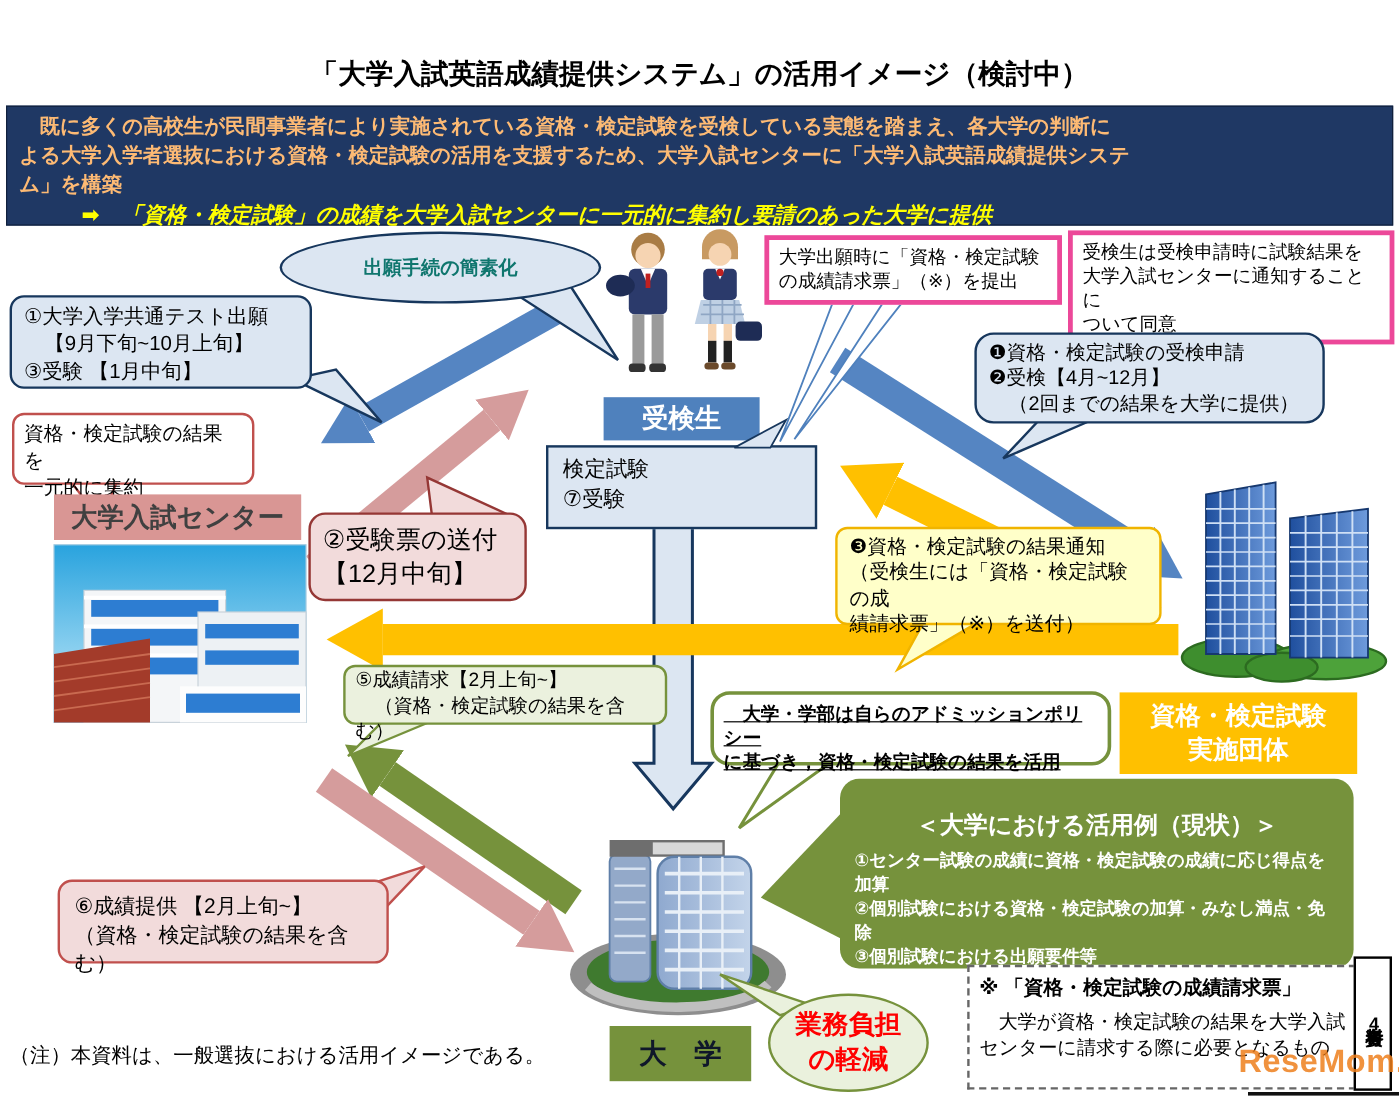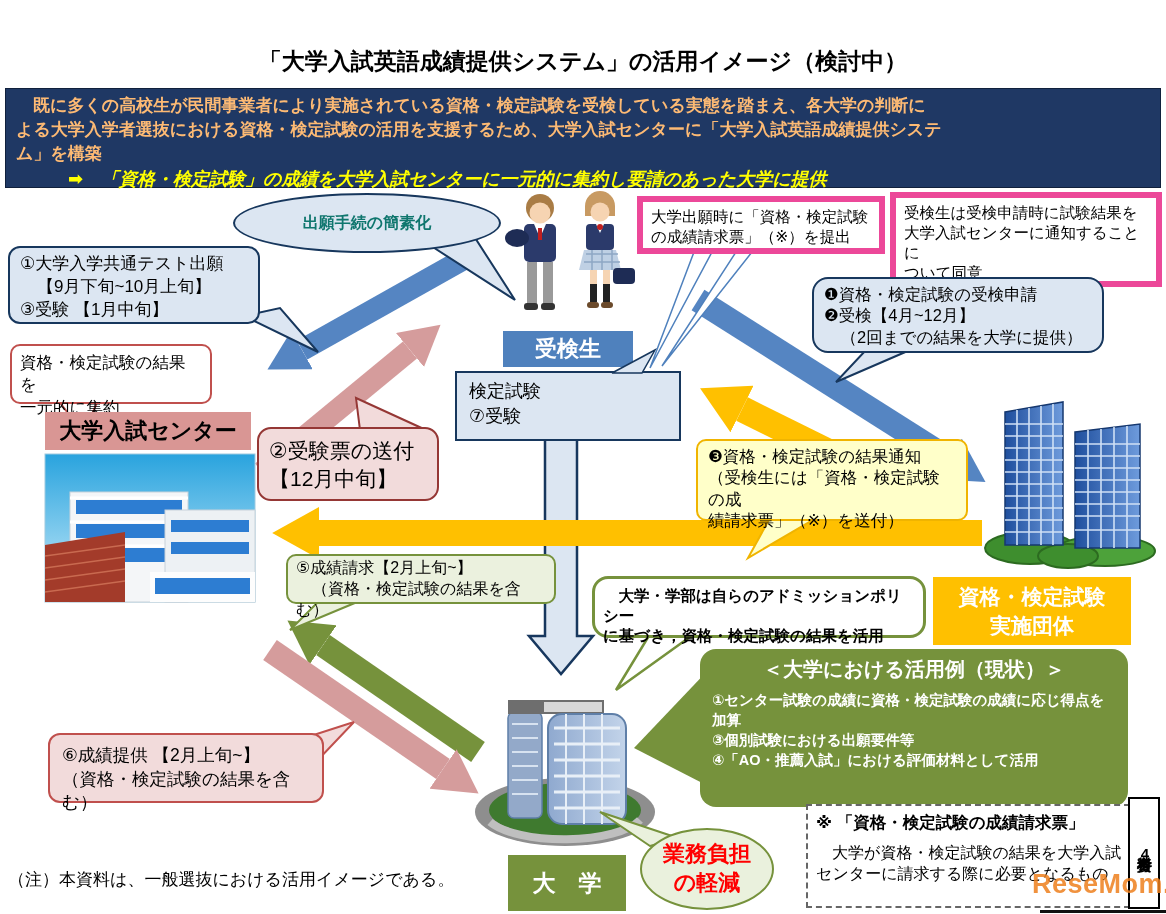--- a/index.html
+++ b/index.html
@@ -9,50 +9,50 @@
   .pre{white-space:pre-line;}
   svg.layer{position:absolute;left:0;top:0;width:1166px;height:914px;}
   #arrow-layer{z-index:1;} #illus-layer{z-index:2;} #tail-layer{z-index:3;} #overlay-layer{z-index:6;pointer-events:none;}
   .bubble{z-index:4;} .label{z-index:5;}
   #page-title{left:0;top:46px;width:1166px;text-align:center;font-size:23px;font-weight:bold;z-index:5;}
   #banner{left:5px;top:88px;width:1156px;height:100px;background:#1F3864;border:1px solid #10203c;
           padding:5px 10px 2px 10px;z-index:4;}
   #banner .body{color:#fdba74;font-weight:bold;font-size:17px;line-height:1.42;}
   #banner .highlight{color:#FFFF00;font-weight:bold;font-style:italic;font-size:18px;padding-left:52px;margin-top:1px;}
   .blue-bubble{background:#DCE6F2;border:2.5px solid #17375D;}
-  .note-box{background:#ffffff;border:6px solid #ec4899;}
+  .note-box{background:#ffffff;border:4px solid #ec4899;}
   #simplify-bubble{left:233px;top:193px;width:268px;height:60px;border-radius:50%;
       display:flex;align-items:center;justify-content:center;color:#0f766e;font-weight:bold;font-size:16px;}
   #common-test-bubble{left:8px;top:246px;width:252px;height:78px;border-radius:12px;font-size:17px;padding:5px 10px;line-height:1.35;}
   #aggregate-bubble{left:10px;top:344px;width:202px;height:60px;background:#fff;border:2px solid #C0504D;border-radius:10px;
       font-size:16.5px;padding:5px 8px;line-height:1.35;}
-  #center-label{left:45px;top:412px;width:206px;height:38px;background:#D99694;color:#000000;font-weight:bold;font-size:22px;
+  #center-label{left:45px;top:412px;width:206px;height:38px;background:#D99694;color:#404040;font-weight:bold;font-size:22px;
       display:flex;align-items:center;justify-content:center;}
   #examinee-label{left:503px;top:331px;width:130px;height:36px;background:#4F81BD;color:#fff;font-weight:bold;font-size:22px;
       display:flex;align-items:center;justify-content:center;}
   #ticket-bubble{left:257px;top:427px;width:182px;height:74px;background:#F2DBDB;border:2px solid #953735;border-radius:14px;
       font-size:21px;padding:8px 10px;line-height:1.35;}
   #apply-box{left:455px;top:371px;width:226px;height:70px;font-size:18px;padding:6px 12px;line-height:1.4;}
   #submit-note{left:637px;top:196px;width:248px;height:58px;font-size:15.5px;padding:5px 8px;line-height:1.3;}
   #consent-note{left:890px;top:192px;width:272px;height:95px;font-size:15.5px;padding:5px 8px;line-height:1.3;}
   #exam-apply-bubble{left:812px;top:277px;width:292px;height:76px;border-radius:16px;border-width:2px;font-size:16.5px;padding:5px 10px;line-height:1.3;}
   #result-notice-bubble{left:696px;top:439px;width:272px;height:82px;background:#FFFFC9;border:2px solid #F0B400;border-radius:10px;
       font-size:16.5px;padding:5px 10px;line-height:1.3;}
   #org-label{left:933px;top:577px;width:198px;height:68px;background:#FFC000;color:#fff;font-weight:bold;font-size:21px;
       display:flex;align-items:center;justify-content:center;text-align:center;line-height:1.4;}
   #request-bubble{left:286px;top:554px;width:270px;height:50px;background:#EBF1DE;border:2px solid #76923C;border-radius:10px;
       font-size:16px;padding:2px 8px;line-height:1.3;}
   #policy-bubble{left:592px;top:576px;width:334px;height:62px;background:#fff;border:3px solid #76923C;border-radius:16px;
-      font-size:15.5px;font-weight:bold;padding:7px 8px;line-height:1.3;}
+      font-size:15.5px;font-weight:bold;padding:7px 8px;line-height:1.3;text-decoration:underline;}
   #usage-box{left:700px;top:649px;width:428px;height:158px;background:#76923C;border-radius:16px;color:#fff;padding:7px 12px;}
-  #usage-box .usage-title{text-align:center;font-weight:bold;font-size:20px;margin-bottom:7px;}
+  #usage-box .usage-title{text-align:center;font-weight:bold;font-size:20px;margin-bottom:7px;margin-top:18px;}
   #usage-box .usage-item{font-weight:bold;font-size:14.5px;line-height:1.38;}
   #provide-bubble{left:48px;top:733px;width:276px;height:70px;background:#F2DBDB;border:2px solid #C0504D;border-radius:12px;
       font-size:17.5px;padding:9px 12px;line-height:1.35;}
-  #univ-label{left:508px;top:855px;width:118px;height:56px;background:#76923C;color:#ffffff;font-weight:bold;font-size:23px;
+  #univ-label{left:508px;top:855px;width:118px;height:46px;background:#76923C;color:#0f172a;font-weight:bold;font-size:23px;
       display:flex;align-items:center;justify-content:center;}
   #burden-bubble{left:640px;top:828px;width:134px;height:82px;border-radius:50%;background:#EAF1DD;border:2.5px solid #76923C;
       color:#FF0000;font-weight:bold;font-size:22px;display:flex;align-items:center;justify-content:center;text-align:center;line-height:1.3;}
   #bottom-note{left:8px;top:868px;font-size:17px;z-index:5;}
   #footnote-box{left:806px;top:804px;width:334px;height:104px;background:#fff;border:2px dashed #666;padding:6px 8px;z-index:4;}
   #footnote-box .fn-title{font-weight:bold;font-size:16.5px;}
   #footnote-box .fn-body{font-size:16px;margin-top:9px;line-height:1.3;}
   #side-label{left:1128px;top:797px;width:32px;height:112px;background:#fff;border:2px solid #000;z-index:5;
       writing-mode:vertical-rl;text-orientation:upright;font-size:15px;font-weight:bold;
       display:flex;align-items:center;justify-content:center;}
@@ -240,20 +240,21 @@
 
   <div id="request-bubble" class="abs bubble pre">⑤成績請求【2月上旬~】
 　（資格・検定試験の結果を含む）</div>
 
   <div id="policy-bubble" class="abs bubble pre">　大学・学部は自らのアドミッションポリシー
 に基づき，資格・検定試験の結果を活用</div>
 
   <div id="usage-box" class="abs bubble">
     <div class="usage-title">＜大学における活用例（現状）＞</div>
     <div class="usage-item">①センター試験の成績に資格・検定試験の成績に応じ得点を加算</div>
+    <div class="usage-item">②個別試験における資格・検定試験の加算・みなし満点・免除</div>
     <div class="usage-item">③個別試験における出願要件等</div>
     <div class="usage-item">④「AO・推薦入試」における評価材料として活用</div>
   </div>
 
   <div id="provide-bubble" class="abs bubble pre">⑥成績提供 【2月上旬~】
 （資格・検定試験の結果を含む）</div>
 
   <div id="univ-label" class="abs label">大　学</div>
 
   <div id="burden-bubble" class="abs bubble pre">業務負担

